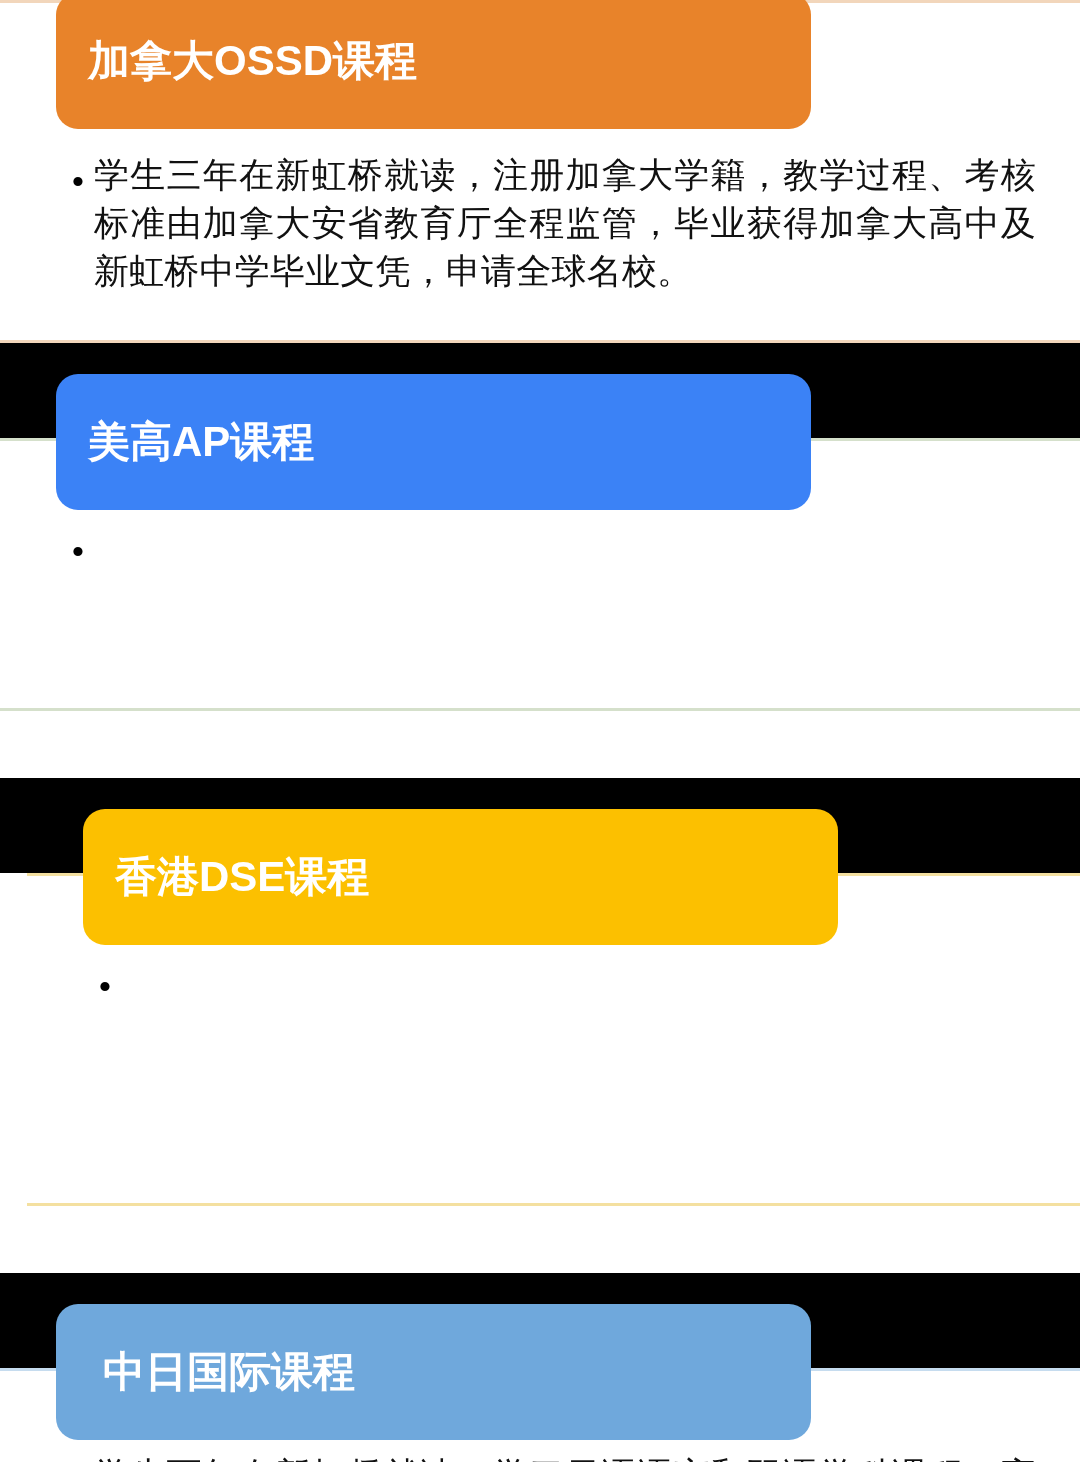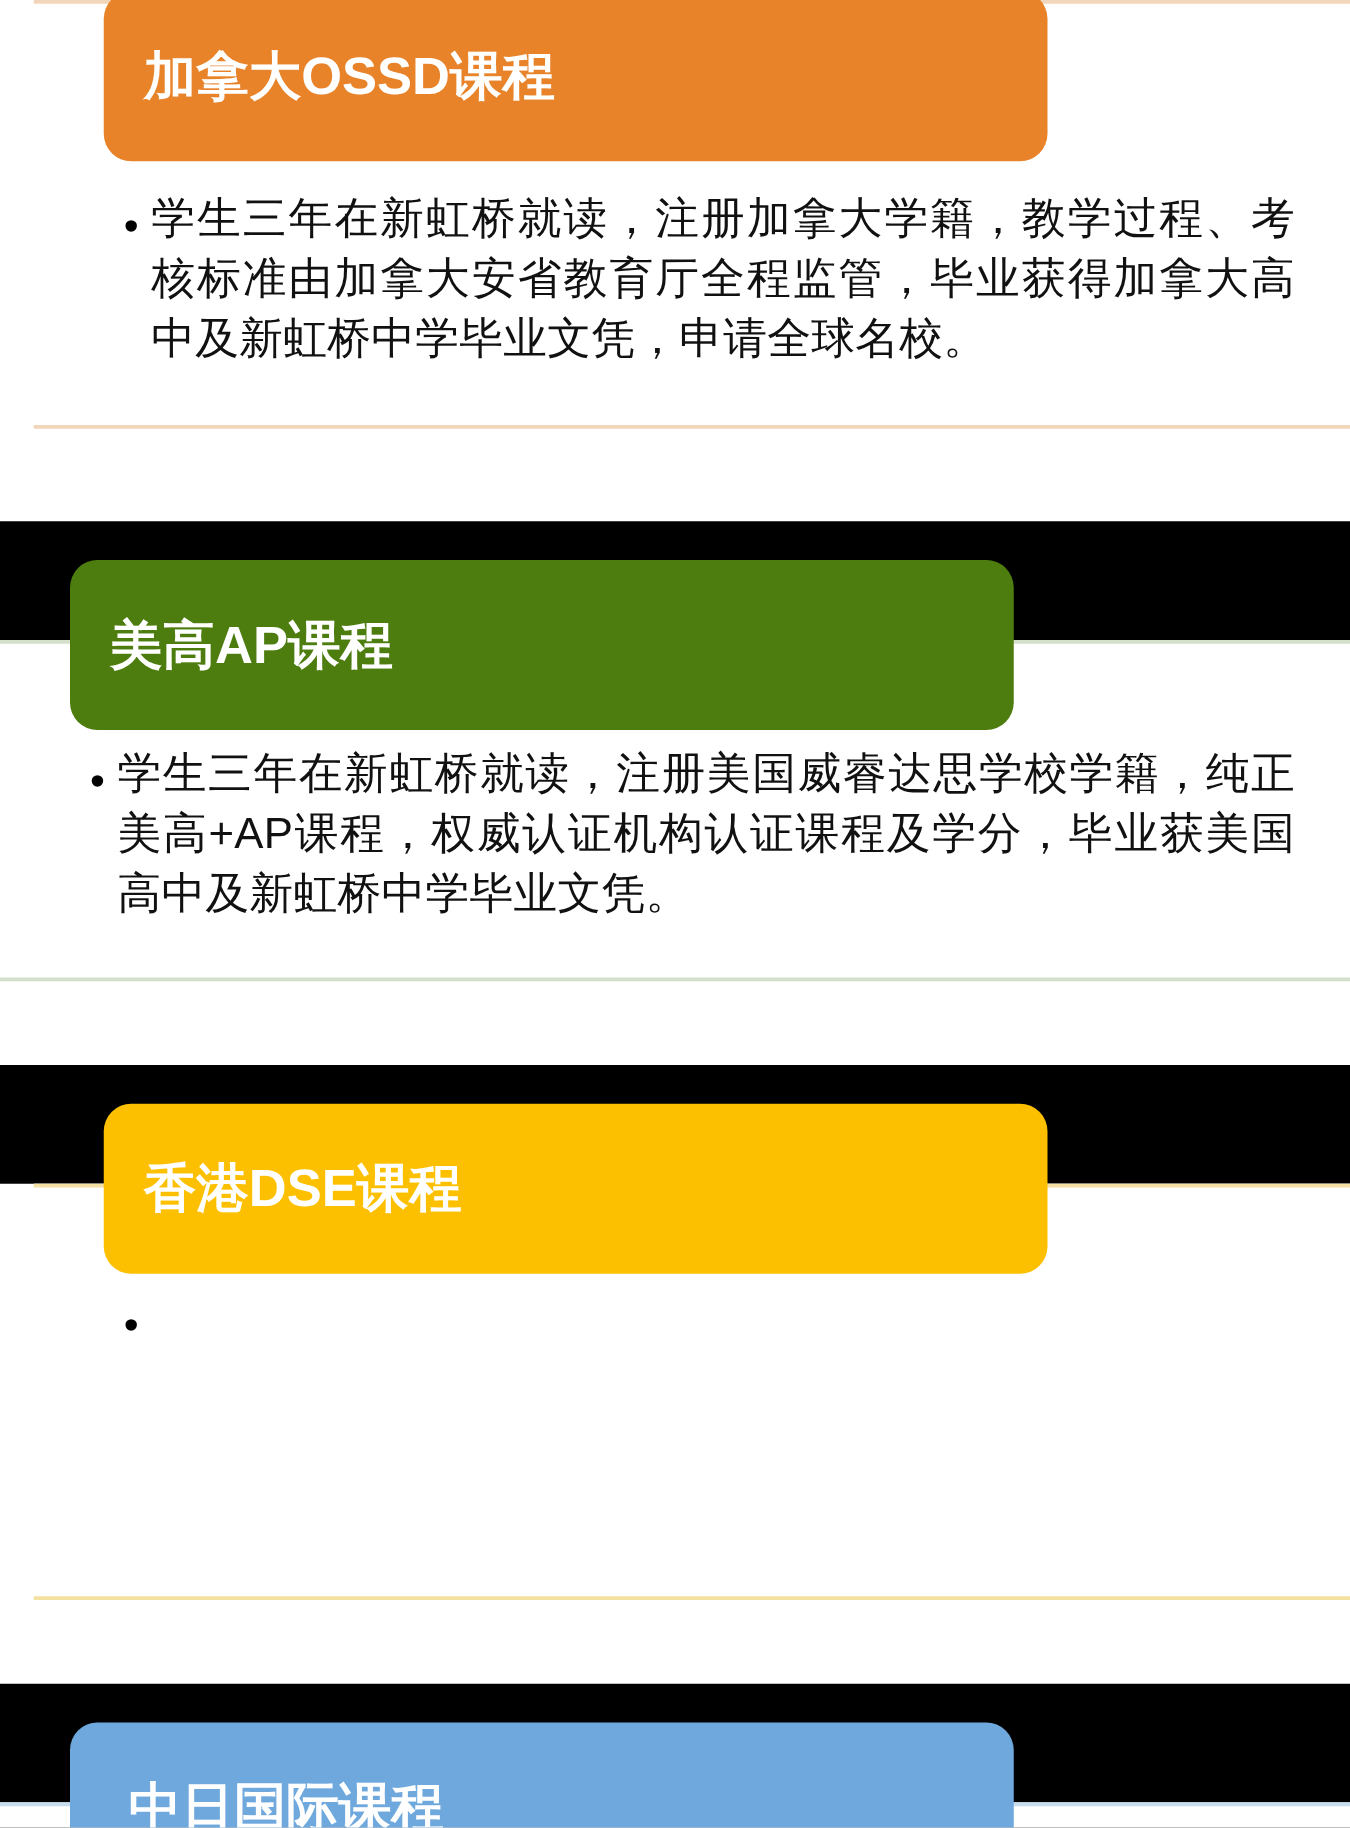--- a/index.html
+++ b/index.html
@@ -73,42 +73,41 @@
     padding-left: 32px;
     box-sizing: border-box;
     z-index: 5;
   }
 </style>
 </head>
 <body>
 
 <div class="page">
 
-  <div class="card" id="card-ossd" style="height:417px;padding-left:27px;">
+  <div class="card" id="card-ossd" style="height:343px;">
     <div class="card-body" style="height:343px;border-top:3px solid #f2d6bb;border-bottom:3px solid #f2d6bb;">
       <div class="header-float" style="top:-10px;height:136px;background:#e8832a;">
         <span>加拿大OSSD课程</span>
       </div>
       <div class="bullet-wrap" style="padding-top:148px;">
         <span class="dot">•</span>
         <span class="bullet-text">学生三年在新虹桥就读，注册加拿大学籍，教学过程、考核标准由加拿大安省教育厅全程监管，毕业获得加拿大高中及新虹桥中学毕业文凭，申请全球名校。</span>
       </div>
     </div>
   </div>
 
   <div class="band-gap" style="height:28px;"></div>
 
   <div class="card" id="card-ap" style="height:340px;">
     <div class="card-body" style="height:340px;border-top:3px solid #d5e0cb;border-bottom:3px solid #d5e0cb;margin-top:67px;height:273px;">
-      <div class="header-float" style="top:-67px;height:136px;background:#4d7c0f;">
+      <div class="header-float" style="top:-67px;height:136px;background:#3b82f6;">
         <span>美高AP课程</span>
       </div>
       <div class="bullet-wrap" style="padding-top:80px;">
         <span class="dot">•</span>
-        <span class="bullet-text">学生三年在新虹桥就读，注册美国威睿达思学校学籍，纯正美高+AP课程，权威认证机构认证课程及学分，毕业获美国高中及新虹桥中学毕业文凭。</span>
       </div>
     </div>
   </div>
 
   <div class="band-gap" style="height:28px;"></div>
 
   <div class="card" id="card-dse" style="height:400px;padding-left:27px;">
     <div class="card-body" style="border-top:3px solid #f4e0a0;border-bottom:3px solid #f4e0a0;margin-top:67px;height:333px;">
       <div class="header-float" style="top:-67px;height:136px;background:#fcc000;">
         <span>香港DSE课程</span>

